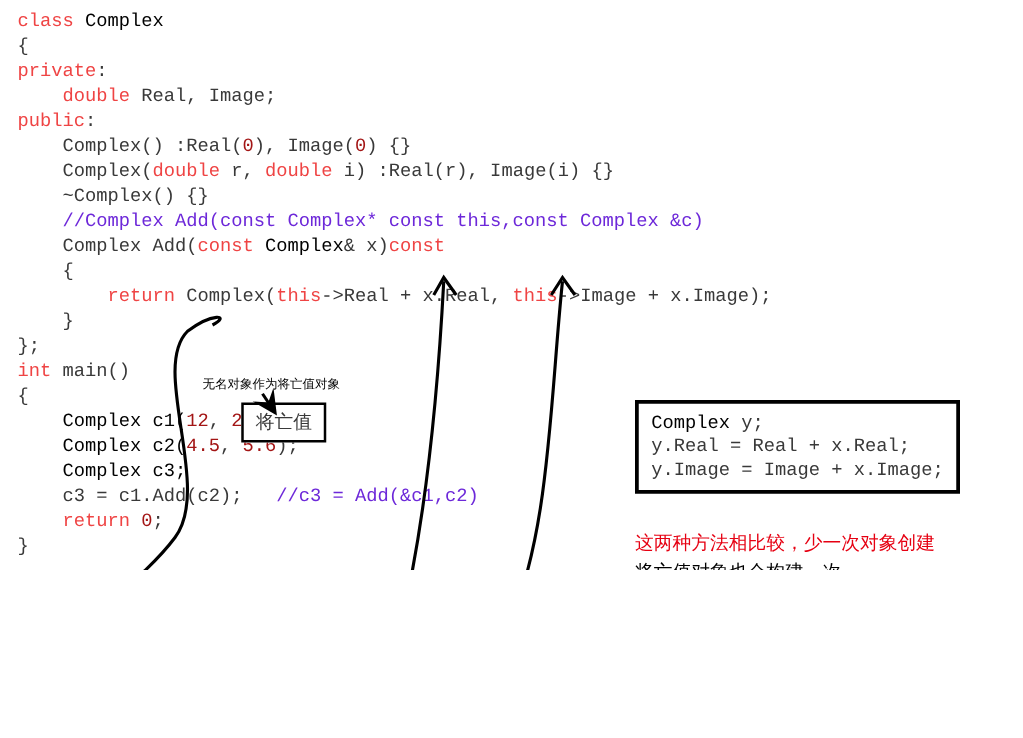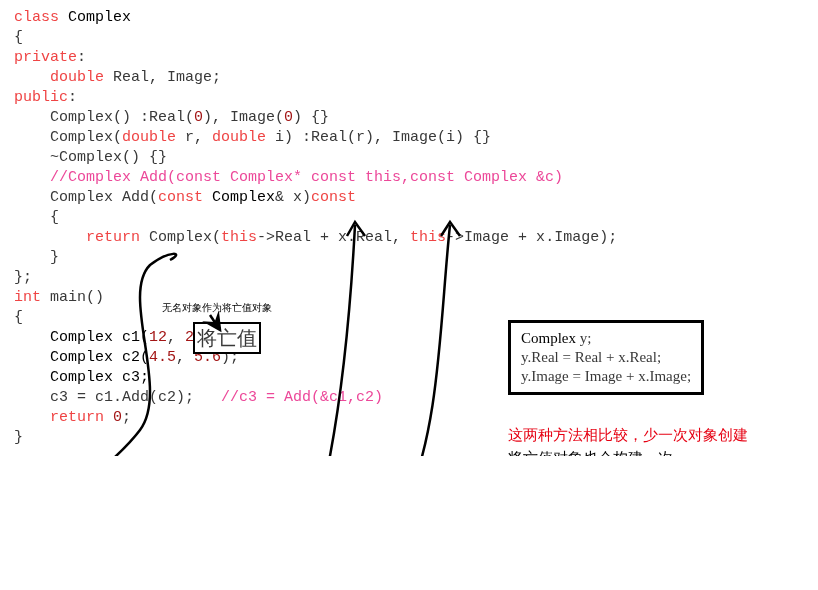--- a/index.html
+++ b/index.html
@@ -13,46 +13,46 @@
     width: 818px;
     box-sizing: border-box;
     position: relative;
   }
   .code-line {
     white-space: pre;
     font-family: Consolas, "Courier New", monospace;
   }
   .kw-blue { color: #ef4444; }
   .type-cyan { color: #000000; }
-  .comment-green { color: #ec4899; }
+  .comment-green { color: #6d28d9; }
   .brown { color: #a31515; }
 
   #xvalue-box {
     position: absolute;
     border: 2.5px solid #000;
     font-family: "SimSun", "NSimSun", sans-serif;
-    font-size: 20px;
+    font-size: 15px;
     background: #fff;
     display: flex;
     align-items: center;
     justify-content: center;
   }
 
   #anno-label {
     position: absolute;
     font-family: "SimSun", "NSimSun", sans-serif;
     font-size: 10px;
     color: #000;
   }
 
   #right-box {
     position: absolute;
     border: 3px solid #000;
     padding: 6px 10px;
-    font-family: Liberation Serif, serif;
+    font-family: Liberation Mono, monospace;
     font-size: 15px;
     line-height: 19px;
     background: #fff;
   }
 
   .red-note {
     position: absolute;
     color: #e60012;
     font-family: Liberation Serif, serif;
     font-size: 15px;

